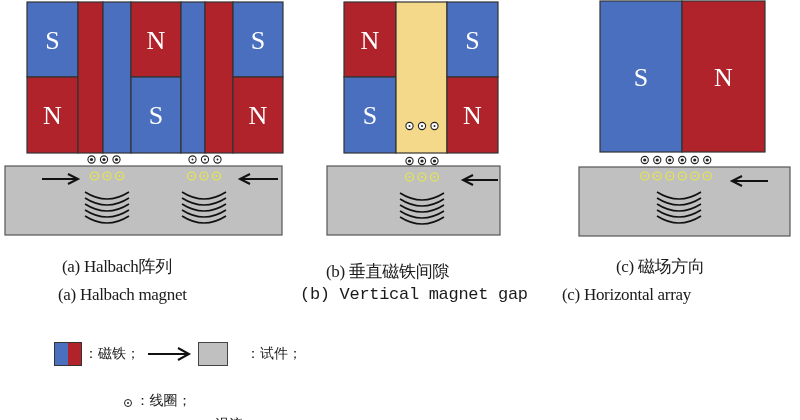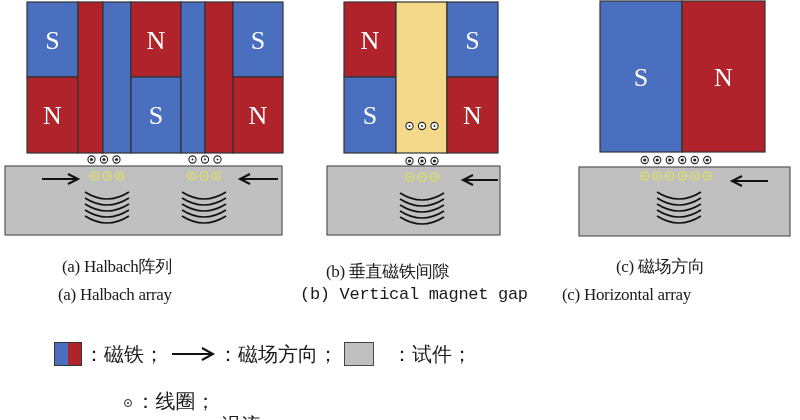--- a/index.html
+++ b/index.html
@@ -1,20 +1,20 @@
 <!DOCTYPE html>
 <html><head>
 <meta charset="utf-8">
 <style>
   html, body { margin:0; padding:0; background:#ffffff; }
   body { width:800px; height:420px; position:relative; overflow:hidden;
          font-family: "Liberation Serif", "DejaVu Serif", serif; color:#1a1a1a; }
   #diagram { position:absolute; left:0; top:0; width:800px; height:250px; }
   .caption { position:absolute; font-size:17px; line-height:24px; white-space:nowrap; letter-spacing:-0.3px; }
-  .legend-row { position:absolute; font-size:20px; line-height:24px; white-space:nowrap; display:flex; align-items:center; }
+  .legend-row { position:absolute; font-size:14px; line-height:24px; white-space:nowrap; display:flex; align-items:center; }
   .lg-item { display:flex; align-items:center; }
   .sw { display:inline-block; box-sizing:border-box; }
   .sw-magnet { width:28px; height:24px; border:1px solid #333; display:flex; }
   .sw-magnet span { flex:1; }
   .sw-fixture { width:30px; height:24px; border:1.5px solid #444; }
   .sw-specimen { width:30px; height:24px; border:1.5px solid #444; }
   .lg-text { margin-left:2px; }
 </style>
 </head>
 <body>
@@ -148,40 +148,39 @@
       <path d="M742 176 L732 181 L742 186" fill="none" stroke="#111111" stroke-width="2"></path>
       <path d="M657 192 Q679 206 701 192" fill="none" stroke="#111111" stroke-width="1.6"></path>
       <path d="M657 198 Q679 212 701 198" fill="none" stroke="#111111" stroke-width="1.6"></path>
       <path d="M657 204 Q679 218 701 204" fill="none" stroke="#111111" stroke-width="1.6"></path>
       <path d="M657 210 Q679 224 701 210" fill="none" stroke="#111111" stroke-width="1.6"></path>
       <path d="M657 216 Q679 230 701 216" fill="none" stroke="#111111" stroke-width="1.6"></path>
     </g>
 </svg>
 
 <div class="caption" style="left:62px; top:255px;">(a) Halbach阵列</div>
-<div class="caption" style="left:58px; top:283px;">(a) Halbach array</div>
+<div class="caption" style="left:58px; top:283px;">(a) Halbach magnet</div>
 <div class="caption" style="left:326px; top:260px;">(b) 垂直磁铁间隙</div>
 <div class="caption" style="left:300px; top:283px;font-family:Liberation Mono, monospace;">(b) Vertical magnet gap</div>
 <div class="caption" style="left:616px; top:255px;">(c) 磁场方向</div>
 <div class="caption" style="left:562px; top:283px;">(c) Horizontal array</div>
 
 <div class="legend-row" style="left:54px; top:342px;">
   <div class="lg-item">
     <span class="sw sw-magnet">
       <span id="sw-s" style="background: rgb(74, 111, 191);"></span>
         <span id="sw-n" style="background: rgb(176, 35, 42);"></span>
     </span>
     <span class="lg-text">：磁铁；</span>
   </div>
   <div class="lg-item" style="margin-left:6px;">
     <svg width="46" height="24">
       <line x1="2" y1="12" x2="42" y2="12" stroke="#111" stroke-width="2"></line>
       <path d="M32 6 L43 12 L32 18" fill="none" stroke="#111" stroke-width="2"></path>
     </svg>
-    <span class="lg-text">：磁场方向；</span>
   </div>
   <div class="lg-item" style="margin-left:6px;gap:16px;">
     <span class="sw sw-specimen" id="sw-spec" style="background: rgb(192, 192, 192);"></span>
     <span class="lg-text">：试件；</span>
   </div>
 </div>
 
 <div class="legend-row" style="left:56px; top:389px;flex-direction:column;">
   <div class="lg-item">
     <svg width="12" height="24">

